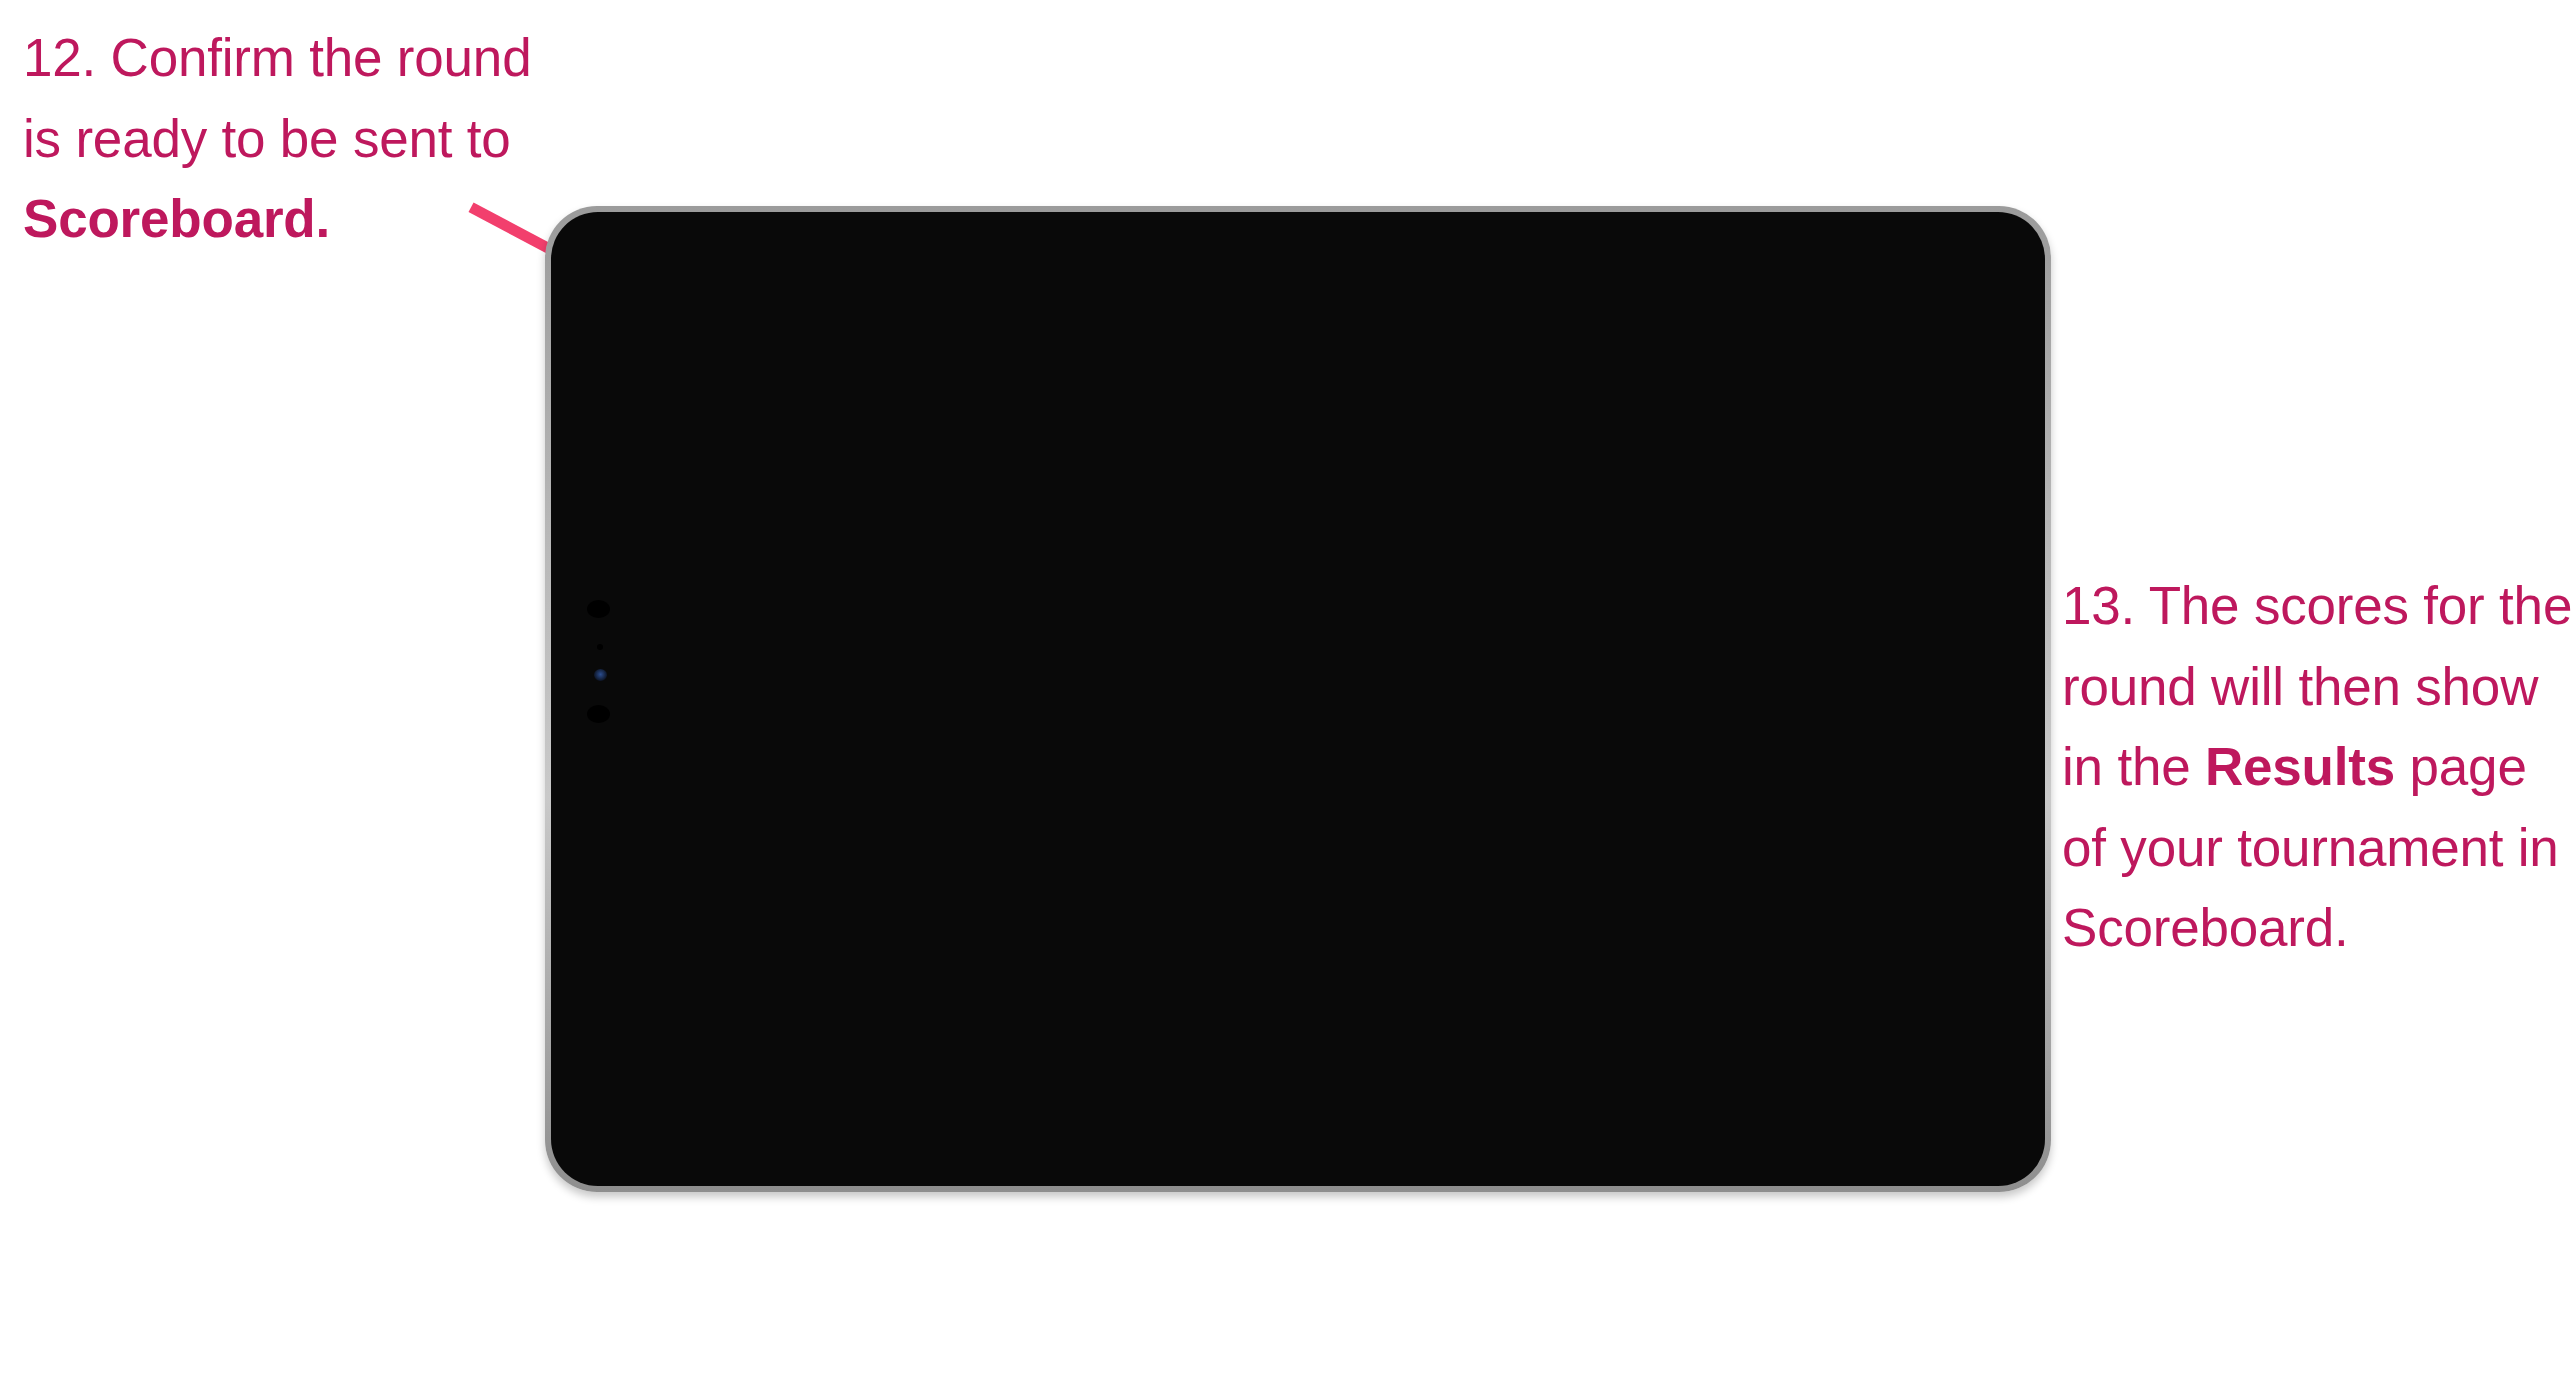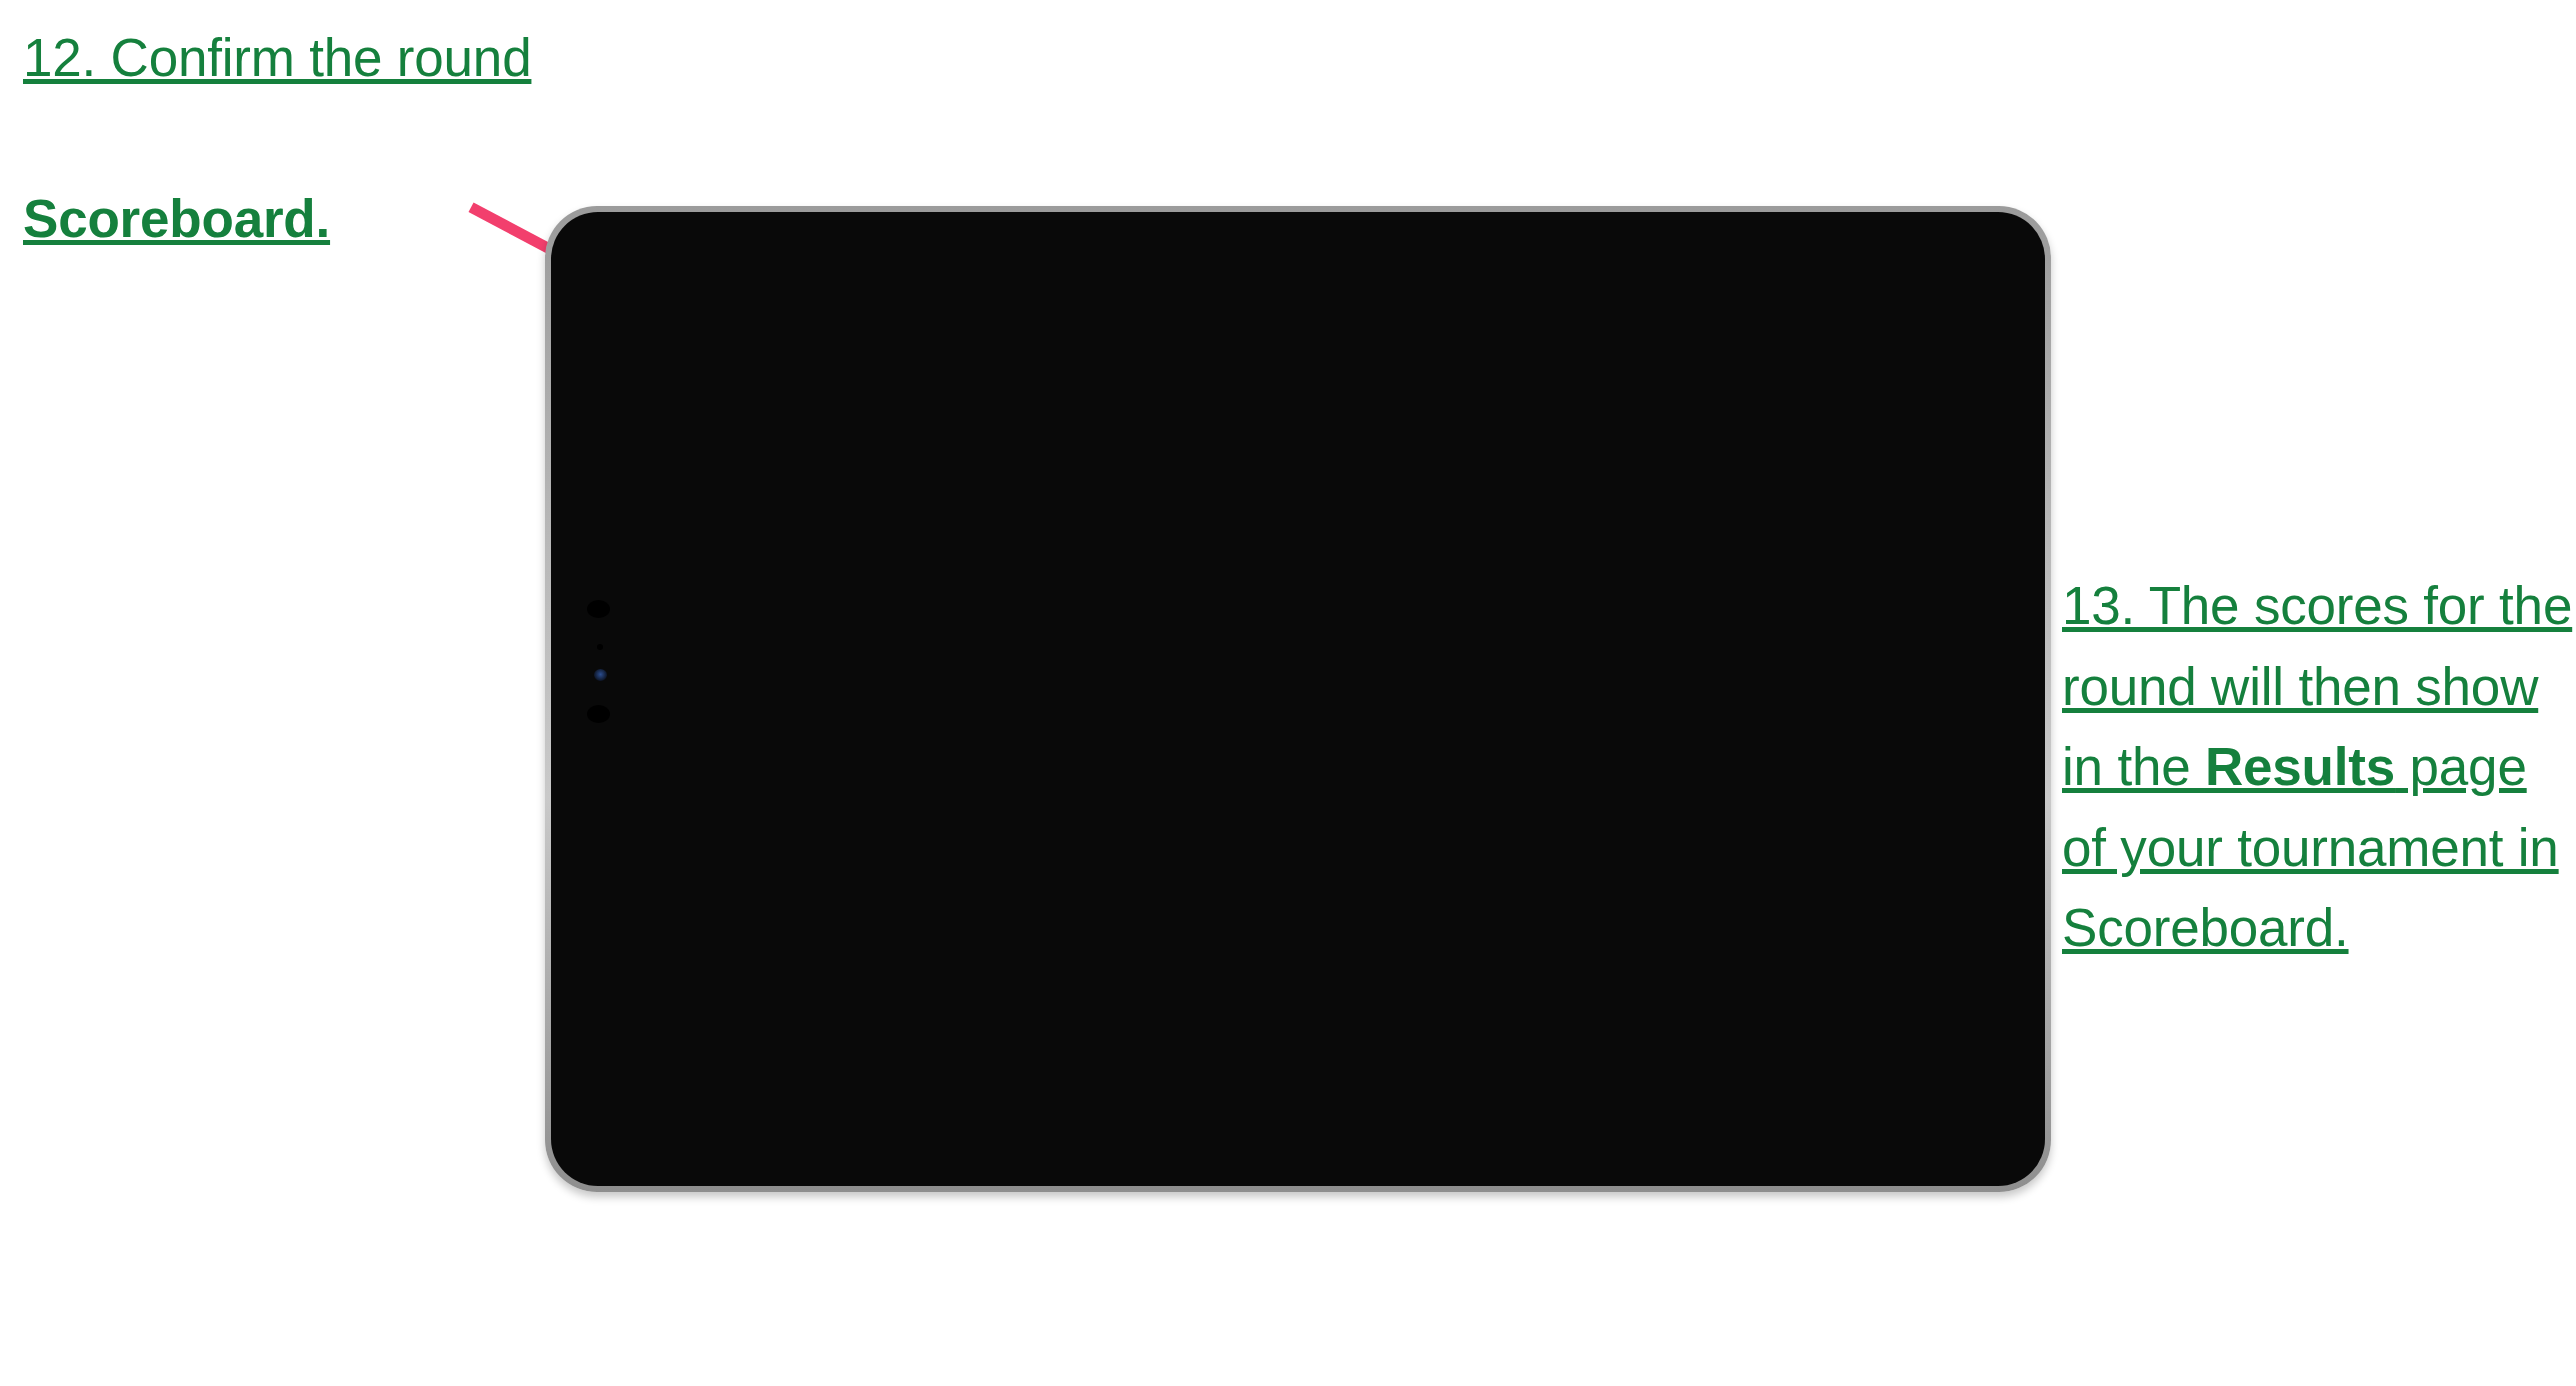--- a/index.html
+++ b/index.html
@@ -7,25 +7,24 @@
     width: 2576px; height: 1386px;
     background: #ffffff;
     font-family: "Liberation Sans", sans-serif;
     overflow: hidden;
   }
   #root { position: relative; width: 2576px; height: 1386px; background: #fff; }
 
   
   .callout {
     position: absolute;
-    color: #15803d;
+    color: #be185d;
     font-family: "Liberation Sans", sans-serif;
     font-weight: 400;
     letter-spacing: -0.2px;
-    text-decoration: underline;
   }
   #callout-left {
     left: 23px; top: 18.3px; width: 649px;
     font-size: 53px; line-height: 1.52;
   }
   #callout-right {
     left: 2062px; top: 566px; width: 516px;
     font-size: 53px; line-height: 1.52;
   }
   .callout b { font-weight: 700; text-align: center; }
@@ -202,21 +201,21 @@
   /* cursor */
   #cursor { position: absolute; left: 840px; top: 499px; width: 28px; height: 33px; }
 </style>
 </head>
 <body>
 
 <div id="root">
 
   <div id="callout-left" class="callout">
     <span>12. Confirm the round</span><br>
-    <br>
+    <span>is ready to be sent to</span><br>
     <b>Scoreboard.</b>
   </div>
 
   <div id="callout-right" class="callout">
     <span>13. The scores for the round will then show in the </span><b>Results</b><span> page of your tournament in Scoreboard.</span>
   </div>
 
   <svg id="arrow-svg" viewBox="0 0 3096 1666">
     <defs>
       <marker id="ah" markerWidth="6" markerHeight="6" refX="2.6" refY="3" orient="auto">

